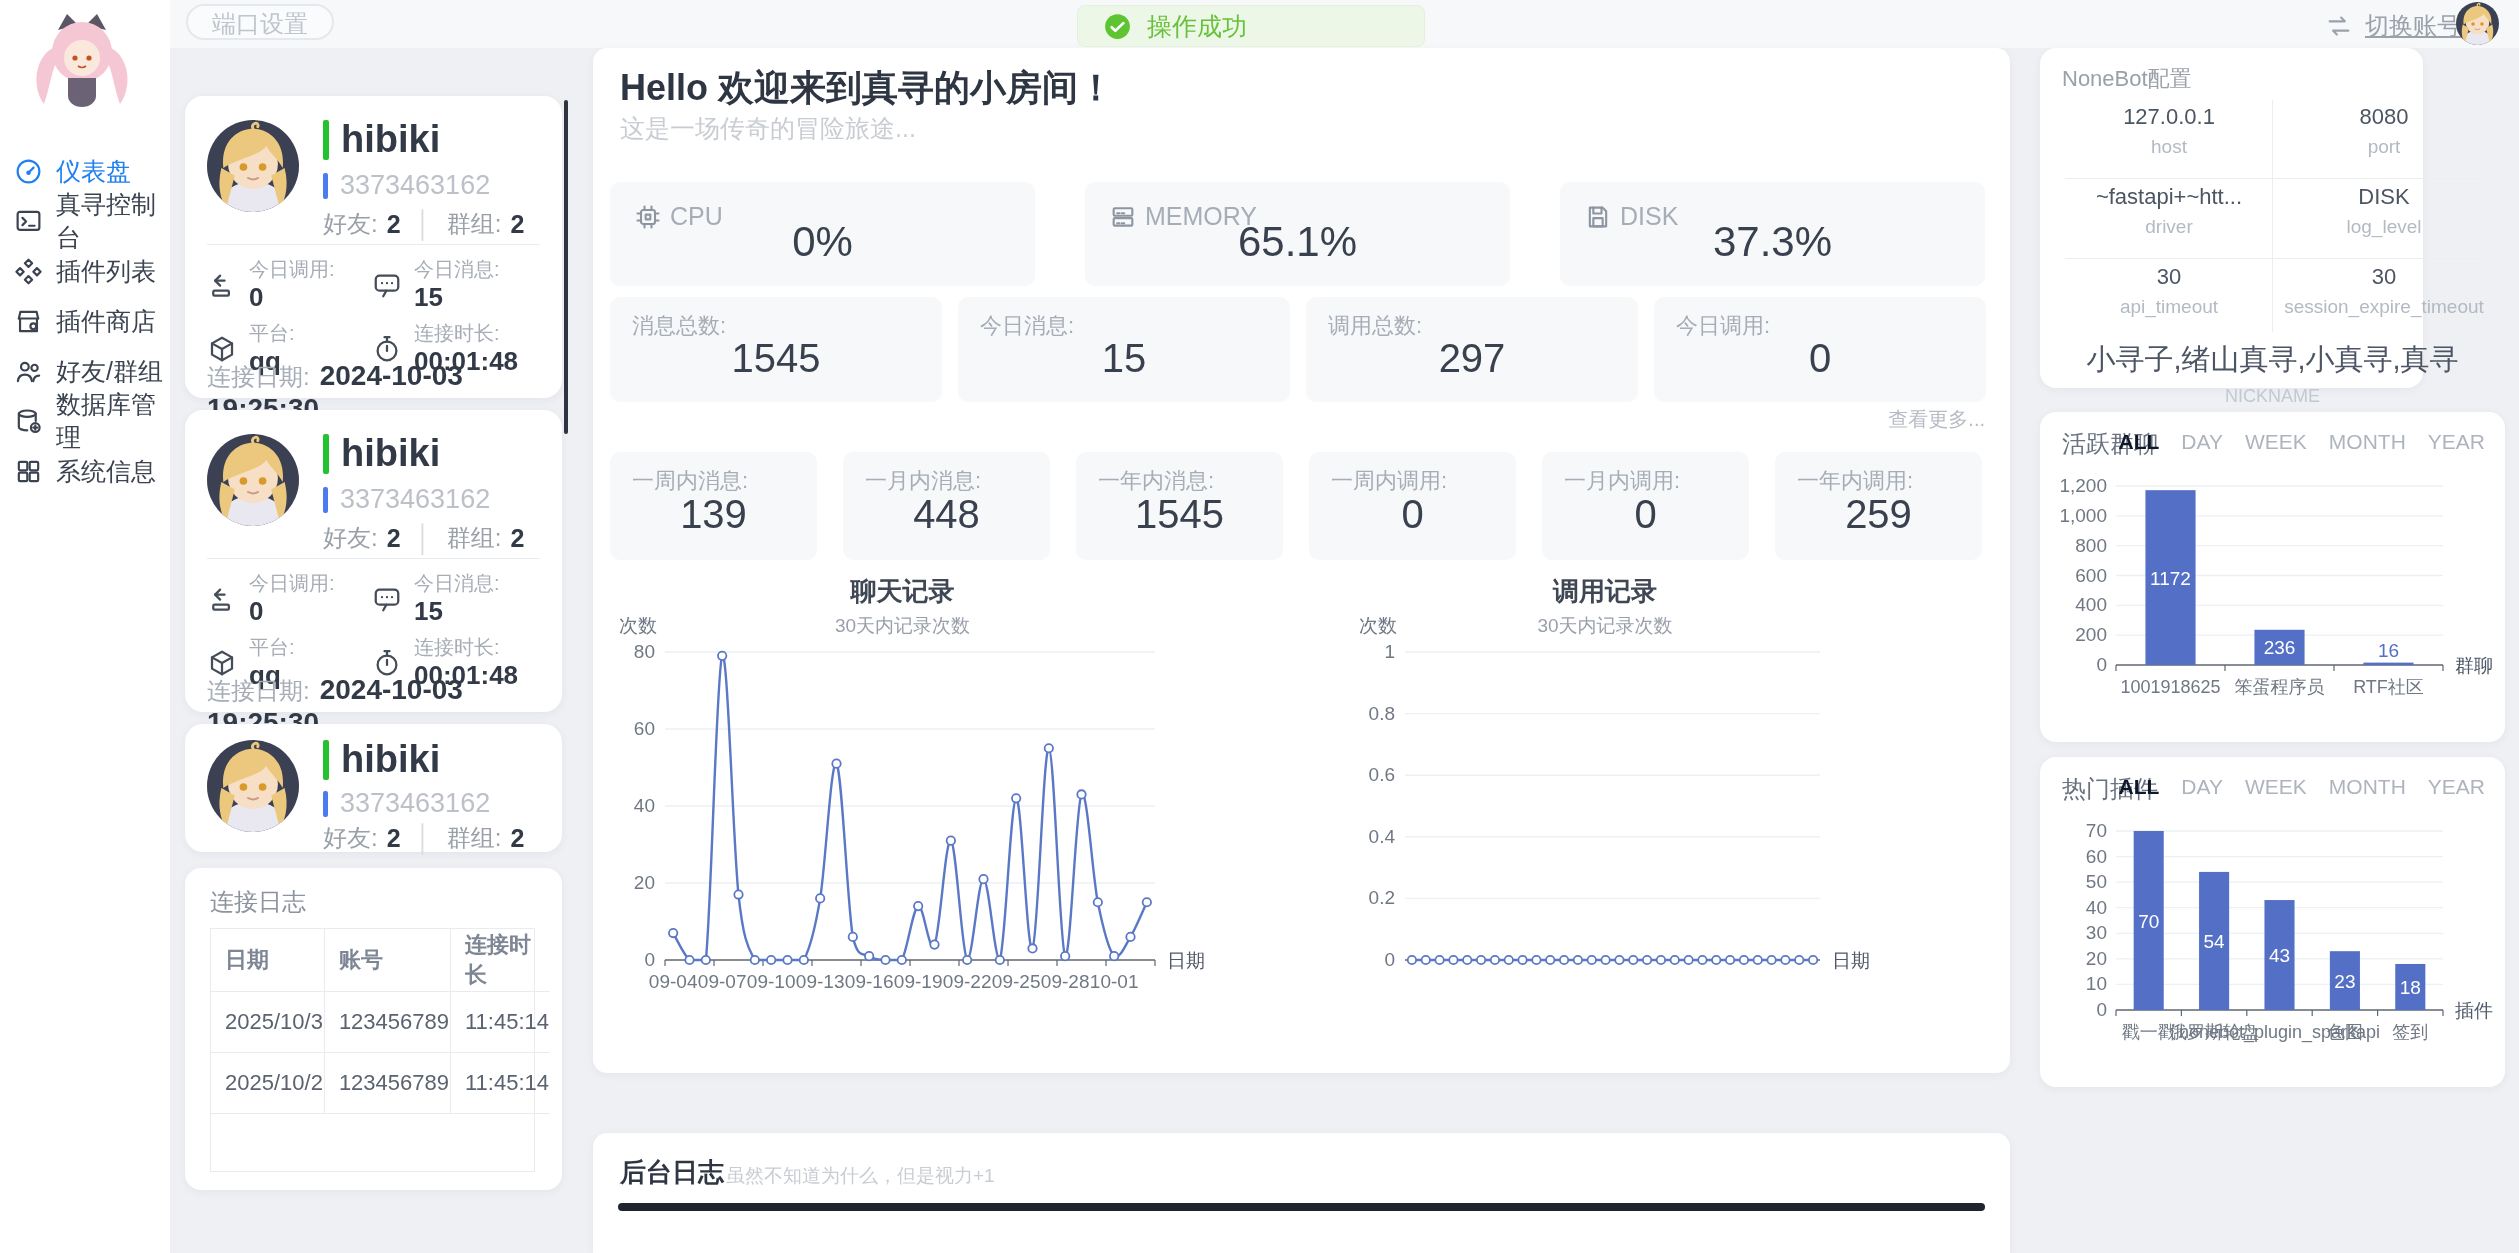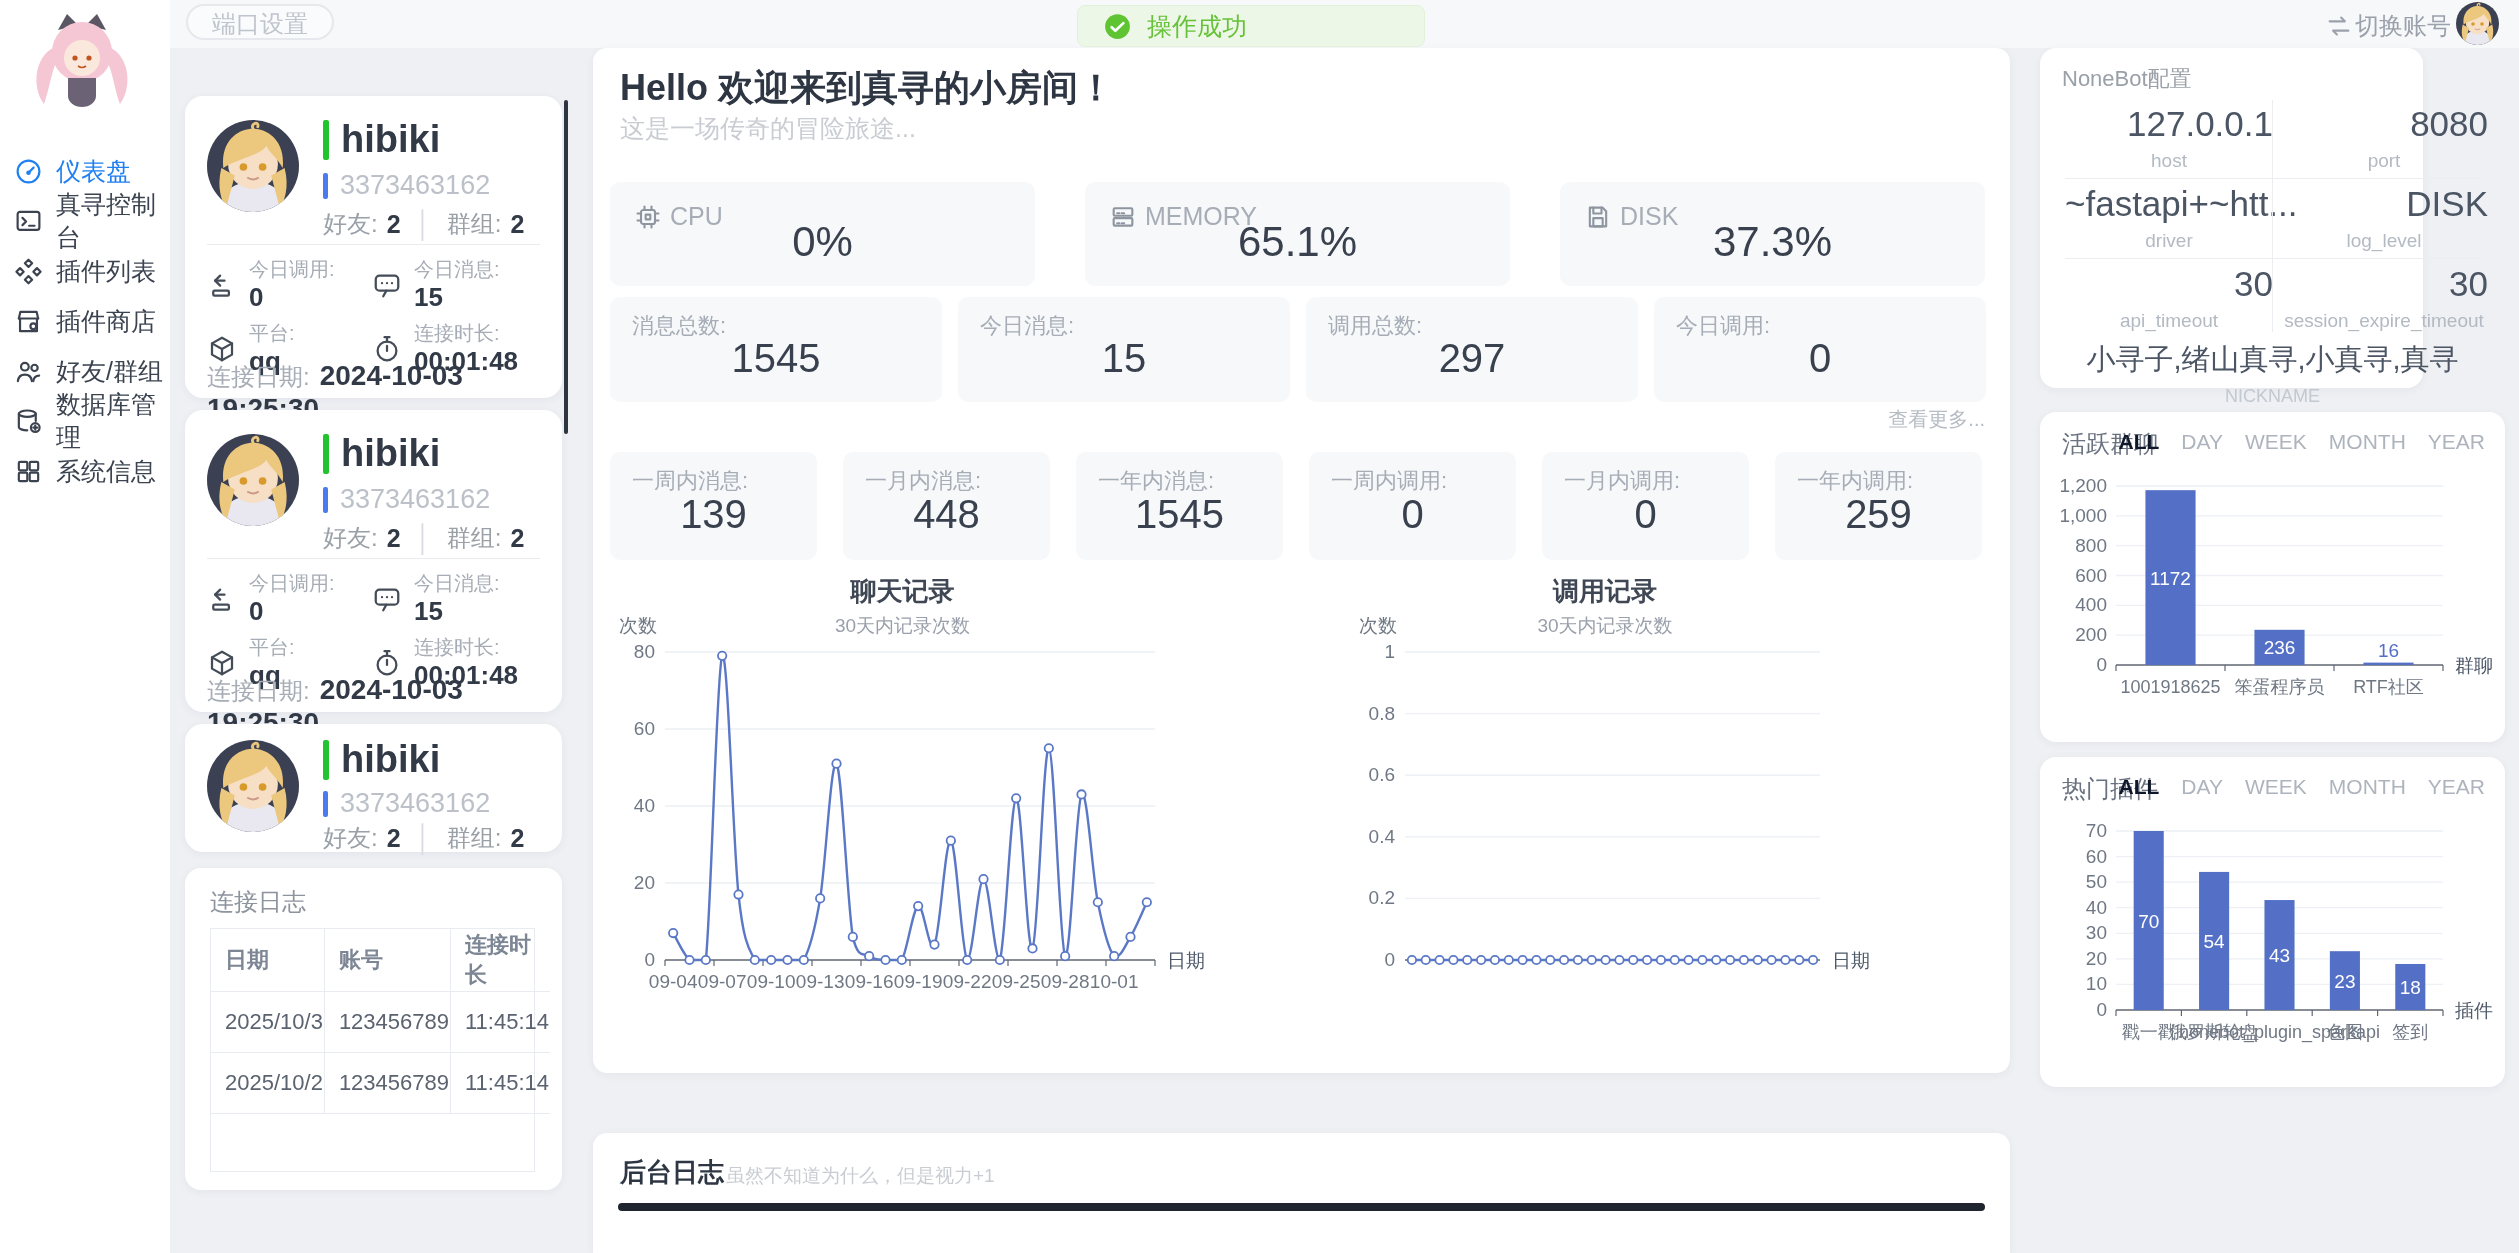--- a/index.html
+++ b/index.html
@@ -15,22 +15,22 @@
              font-size:25px;color:#3c4350;cursor:pointer;}
   .menu-item svg{width:29px;height:29px;flex:none;}
   .menu-item.active{color:#2080f0;}
   
   .pill{position:absolute;left:186px;top:4px;width:148px;height:36px;border-radius:19px;border:2px solid #e5e8ec;
         background:#fafbfc;color:#bfc5cd;font-size:24px;line-height:33px;text-align:center;z-index:7;cursor:pointer;}
   .toast{position:absolute;left:1077px;top:5px;width:348px;height:42px;background:#edf7e7;border:1px solid #e3f1da;
          border-radius:8px;display:flex;align-items:center;gap:16px;padding-left:26px;box-sizing:border-box;
          color:#67c23a;font-size:25px;z-index:9;}
   .toast .ticon{width:27px;height:27px;display:inline-flex;}
-  .switch{position:absolute;left:2325px;top:10px;display:flex;align-items:center;gap:2px;color:#9aa1ab;
-          font-size:24px;z-index:7;cursor:pointer;}
+  .switch{position:absolute;left:2325px;top:10px;display:flex;align-items:center;gap:12px;color:#9aa1ab;
+          font-size:24px;z-index:7;cursor:pointer;text-decoration:underline;}
   .switch svg{width:28px;height:28px;}
   .tr-avatar{position:absolute;left:2456px;top:2px;width:43px;height:43px;border-radius:50%;overflow:hidden;z-index:7;cursor:pointer;}
   
   .online-header{left:185px;top:45px;width:377px;height:46px;border-radius:12px;text-align:center;
                  font-size:27px;font-weight:bold;line-height:46px;color:#333b48;}
   .ucol{position:absolute;left:185px;top:96px;width:377px;}
   .ucard{position:relative;background:#fff;border-radius:18px;box-shadow:0 2px 10px rgba(40,46,60,.06);margin-bottom:12px;}
   .ucard.full{height:302px;}
   .ucard.partial{height:128px;}
   .u-avatar{position:absolute;left:22px;top:24px;width:92px;height:92px;border-radius:50%;overflow:hidden;}
@@ -80,21 +80,21 @@
   .chart-svg{position:absolute;}
   
   .back-card{left:593px;top:1133px;width:1417px;height:120px;border-radius:14px 14px 0 0;}
   .back-title{position:absolute;left:27px;top:22px;font-size:26px;font-weight:bold;color:#2e3643;}
   .back-sub{position:absolute;left:133px;top:30px;font-size:19px;color:#c9cdd3;}
   .back-bar{position:absolute;left:25px;right:25px;top:70px;height:8px;background:#20242e;border-radius:4px;}
   
   .cfg-card{left:2040px;top:48px;width:383px;height:340px;}
   .r-title{position:absolute;left:22px;top:16px;font-size:22px;color:#9aa0a8;}
   .cfg-cell{position:absolute;width:208px;text-align:center;}
-  .cfg-cell .v{font-size:35px;color:#4b5563;text-align:right;}
+  .cfg-cell .v{font-size:22px;color:#4b5563;}
   .cfg-cell .l{font-size:19px;color:#b3bac3;margin-top:6px;}
   .cfg-vdiv{position:absolute;left:232px;top:52px;height:232px;border-left:1px solid #ebedf1;}
   .cfg-hdiv{position:absolute;left:25px;width:415px;border-top:1px solid #ebedf1;}
   .cfg-nick{position:absolute;left:0;width:465px;text-align:center;}
   .cfg-nick .v{font-size:29px;color:#4b5563;}
   .cfg-nick .l{font-size:18px;color:#c3c9d1;margin-top:6px;}
   .chart-card{left:2040px;width:465px;height:330px;}
   .tabs{position:absolute;right:20px;top:18px;display:flex;gap:22px;font-size:21px;color:#aeb4bd;}
   .tabs .tab.active{color:#0f172a;font-weight:bold;}
   .tab{cursor:pointer;}

